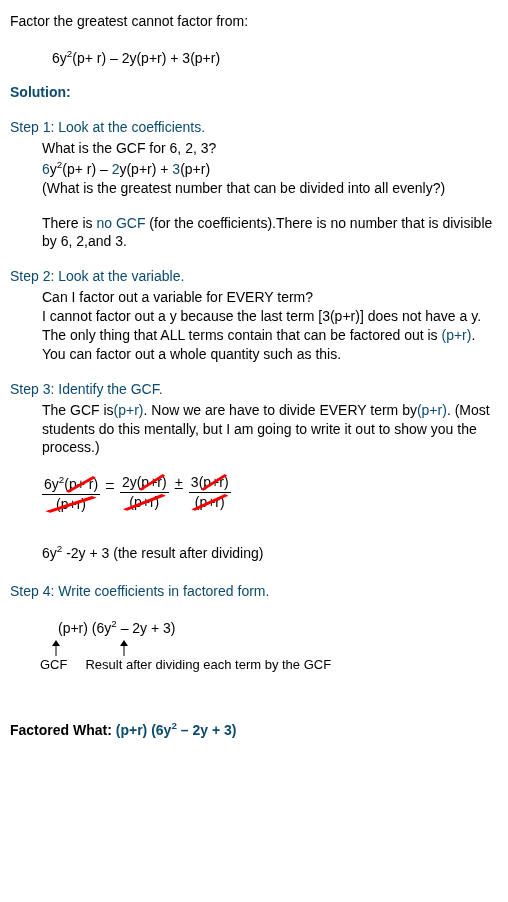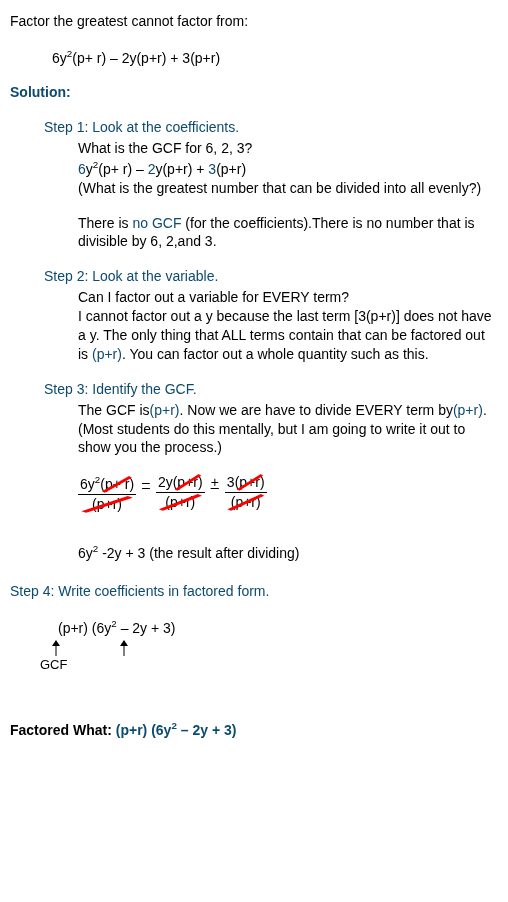--- a/index.html
+++ b/index.html
@@ -8,23 +8,23 @@
     margin: 0;
     padding: 12px 10px;
     width: 508px;
     box-sizing: border-box;
     color: #000;
     line-height: 1.35;
   }
   .red { color: #0c4a6e; }
   .bold { font-weight: bold; }
   .indent1 { margin-left: 42px; }
-  .indent2 { margin-left: 68px; }
+  .indent2 { margin-left: 32px; }
   .para { margin-bottom: 16px; }
-  .step-title { margin-bottom: 2px; margin-left: 34px; }
+  .step-title { margin-bottom: 2px; }
   sup { font-size: 0.7em; }
   .frac-row { display: flex; gap: 6px; align-items: flex-start; }
   .frac {
     display: inline-block;
     text-align: center;
   }
   .frac .num {
     border-bottom: 1px solid #000;
     display: block;
     padding: 0 2px;
@@ -151,19 +151,20 @@
 <div class="arrow-row">
   <svg class="arrow-svg" width="160" height="16">
     <line x1="8" y1="16" x2="8" y2="2" stroke="#000" stroke-width="1"></line>
     <polygon points="8,0 4,6 12,6" fill="#000"></polygon>
     <line x1="76" y1="16" x2="76" y2="2" stroke="#000" stroke-width="1"></line>
     <polygon points="76,0 72,6 80,6" fill="#000"></polygon>
   </svg>
 </div>
 <div class="label-row para">
   <span>GCF</span>
+  <span>Result after dividing each term by the GCF</span>
 </div>
 
 <div style="height:30px;"></div>
 
 <div>
   <span class="bold">Factored What:  </span><span class="red bold"><span>(p+r) (6y</span><sup>2</sup><span> – 2y + 3)</span></span>
 </div>
 
 </body></html>

